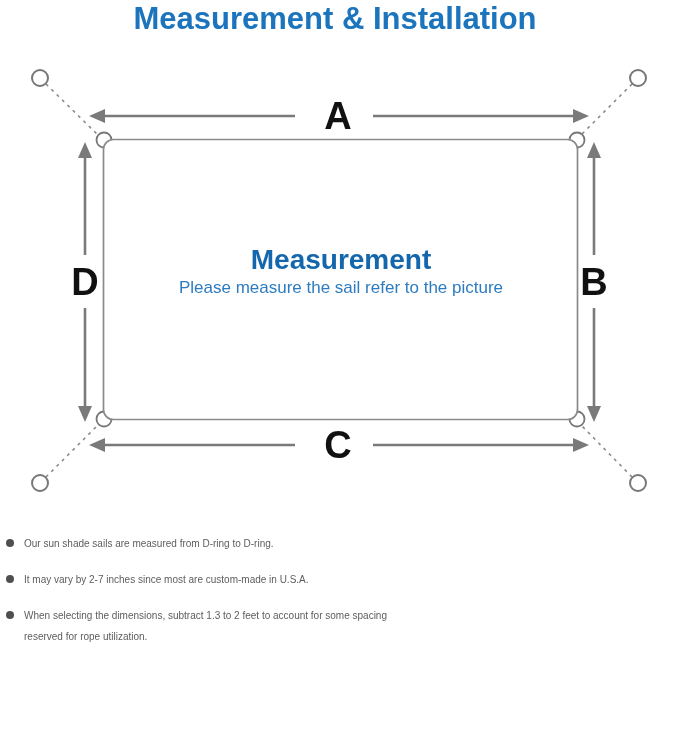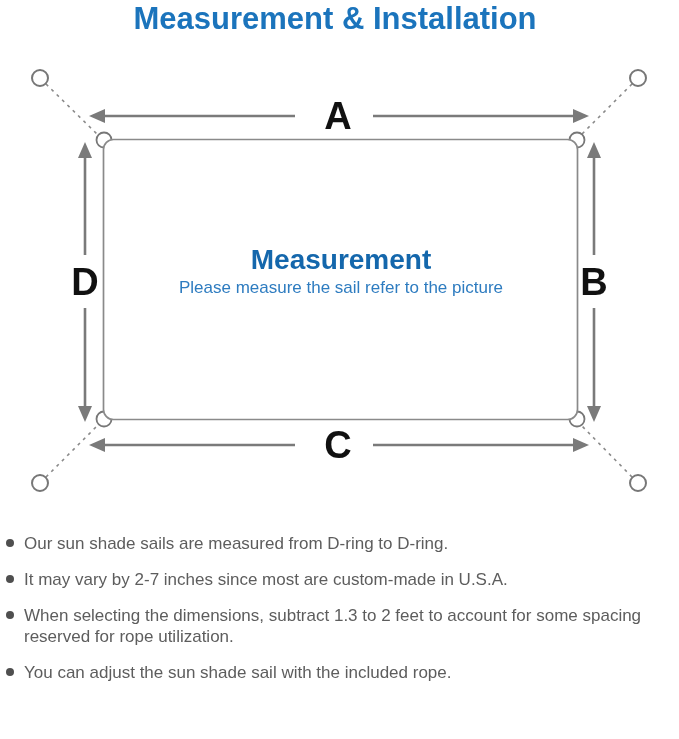--- a/index.html
+++ b/index.html
@@ -63,21 +63,21 @@
   }
   .bullet-dot {
     flex: 0 0 auto;
     width: 8px;
     height: 8px;
     border-radius: 50%;
     background: #4f4f4f;
     margin: 6px 10px 0 2px;
   }
   .bullet-text {
-    font-size: 17px;
+    font-size: 10px;
     line-height: 21px;
     color: #5d5d5d;
     white-space: pre-line;
   }
 </style>
 </head>
 <body>
 
 <div class="page">
 
@@ -147,19 +147,15 @@
     </div>
     <div class="bullet-item">
       <span class="bullet-dot"></span>
       <span class="bullet-text">It may vary by 2-7 inches since most are custom-made in U.S.A.</span>
     </div>
     <div class="bullet-item">
       <span class="bullet-dot"></span>
       <span class="bullet-text">When selecting the dimensions, subtract 1.3 to 2 feet to account for some spacing
 reserved for rope utilization.</span>
     </div>
-    <div class="bullet-item">
-      <span class="bullet-dot"></span>
-      <span class="bullet-text">You can adjust the sun shade sail with the included rope.</span>
-    </div>
   </div>
 
 </div>
 
 </body></html>

